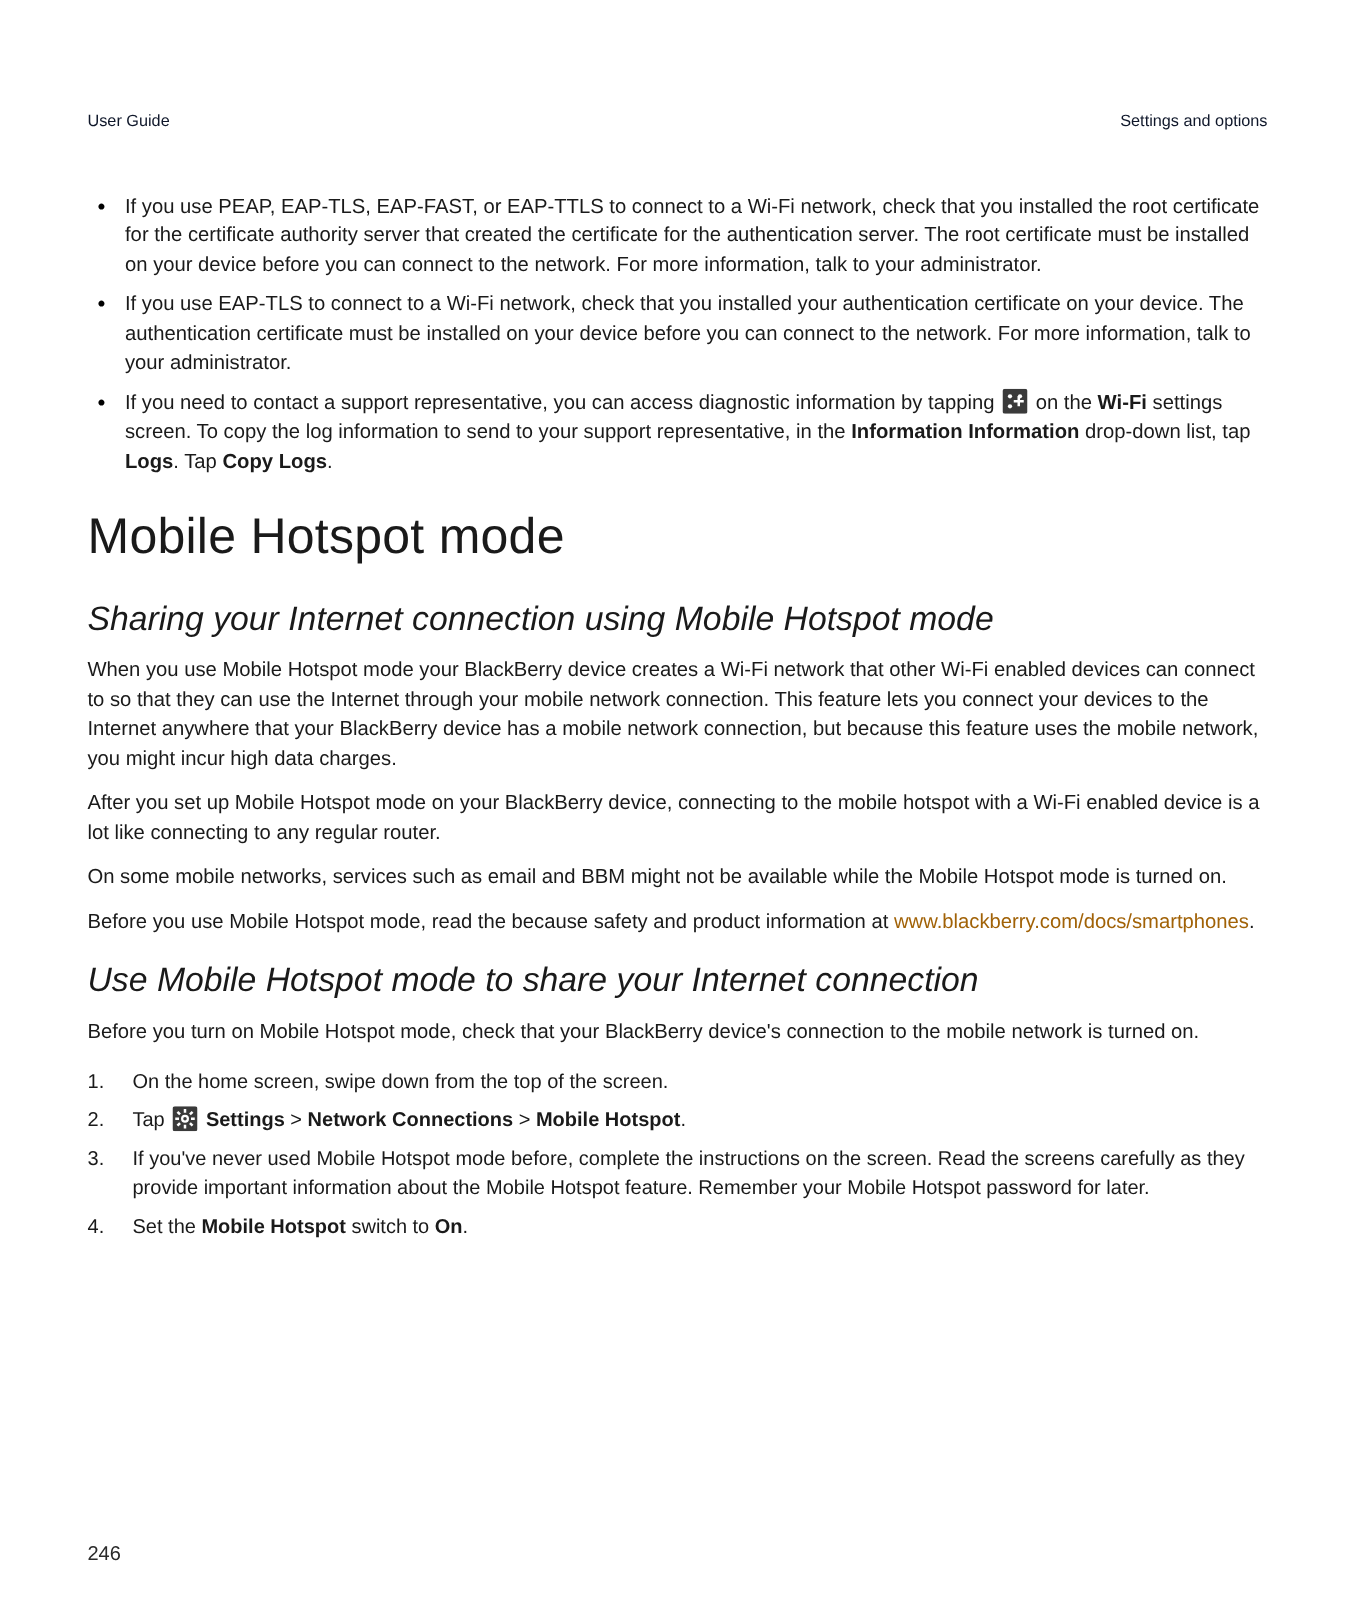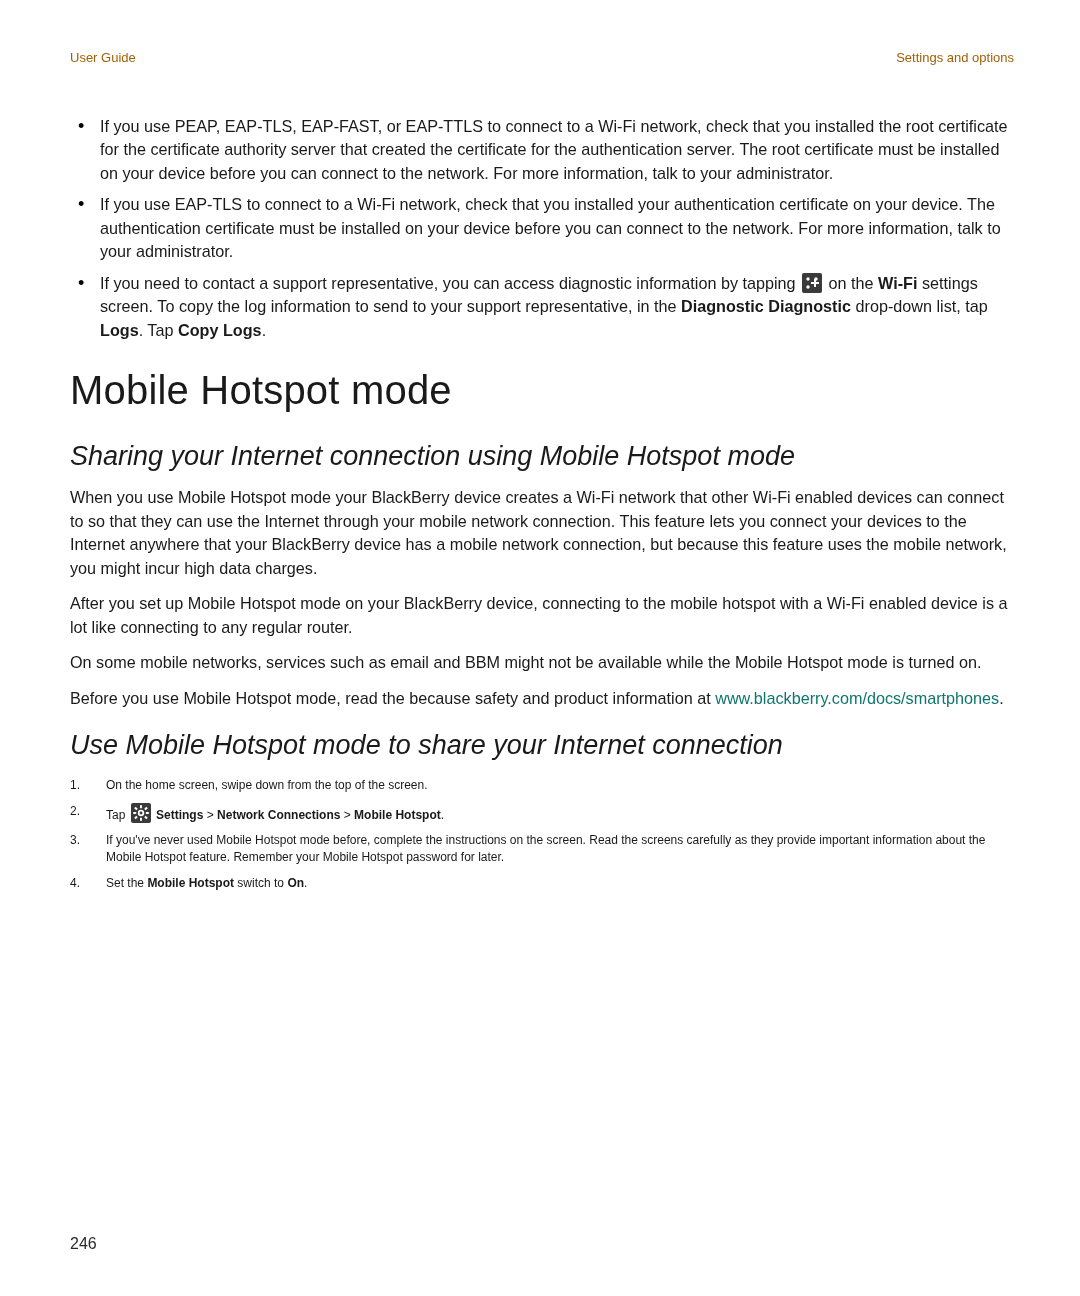--- a/index.html
+++ b/index.html
@@ -17,22 +17,23 @@
     box-sizing: border-box;
     width: 1080px;
     min-height: 1296px;
     padding: 50px 66px 50px 70px;
     position: relative;
   }
   .header-row {
     display: flex;
     justify-content: space-between;
     font-size: 13px;
-    color: #a16207;
+    color: #0f172a;
     margin-bottom: 50px;
+    margin-top: 39px;
   }
   ul.bullets {
     list-style: none;
     padding: 0;
     margin: 0 0 26px 0;
   }
   ul.bullets > li {
     position: relative;
     padding-left: 30px;
     margin: 0 0 8px 0;
@@ -69,38 +70,38 @@
     list-style: none;
     counter-reset: step;
     padding: 0;
     margin: 16px 0 0 0;
   }
   ol.steps > li {
     counter-increment: step;
     position: relative;
     padding-left: 36px;
     margin-bottom: 8px;
-    font-size: 12px;
+    font-size: 16px;
     line-height: 1.45;
   }
   ol.steps > li::before {
     content: counter(step) ".";
     position: absolute;
     left: 0;
     top: 0;
   }
   .page-number {
     position: absolute;
     left: 70px;
     bottom: 43px;
     font-size: 16px;
     color: #2a2a2a;
   }
   a.link {
-    color: #0f766e;
+    color: #a16207;
     text-decoration: none;
   }
   b { font-weight: 700; }
   .icon-inline {
     display: inline-block;
     vertical-align: -4px;
     width: 20px;
     height: 20px;
     margin: 0 2px;
   }
@@ -118,36 +119,37 @@
   <ul class="bullets">
     <li>If you use PEAP, EAP-TLS, EAP-FAST, or EAP-TTLS to connect to a Wi-Fi network, check that you installed the root certificate for the certificate authority server that created the certificate for the authentication server. The root certificate must be installed on your device before you can connect to the network. For more information, talk to your administrator.</li>
     <li>If you use EAP-TLS to connect to a Wi-Fi network, check that you installed your authentication certificate on your device. The authentication certificate must be installed on your device before you can connect to the network. For more information, talk to your administrator.</li>
     <li>If you need to contact a support representative, you can access diagnostic information by tapping <svg class="icon-inline" viewBox="0 0 20 20">
           <rect x="0" y="0" width="20" height="20" rx="2" fill="#3a3a3a"></rect>
           <circle cx="6" cy="6" r="1.7" fill="#fff"></circle>
           <circle cx="6" cy="14" r="1.7" fill="#fff"></circle>
           <circle cx="14" cy="6" r="1.7" fill="#fff"></circle>
           <rect x="9" y="9" width="8" height="2" fill="#fff"></rect>
           <rect x="12" y="6" width="2" height="8" fill="#fff"></rect>
-        </svg> on the <b>Wi-Fi</b> settings screen. To copy the log information to send to your support representative, in the <b>Diagnostic Diagnostic</b> drop-down list, tap <b>Logs</b>. Tap <b>Copy Logs</b>.</li>
+        </svg> on the <b>Wi-Fi</b> settings screen. To copy the log information to send to your support representative, in the <b>Information Information</b> drop-down list, tap <b>Logs</b>. Tap <b>Copy Logs</b>.</li>
   </ul>
 
   <h1 class="title">Mobile Hotspot mode</h1>
 
   <h2 class="subheading">Sharing your Internet connection using Mobile Hotspot mode</h2>
 
   <p class="body">When you use Mobile Hotspot mode your BlackBerry device creates a Wi-Fi network that other Wi-Fi enabled devices can connect to so that they can use the Internet through your mobile network connection. This feature lets you connect your devices to the Internet anywhere that your BlackBerry device has a mobile network connection, but because this feature uses the mobile network, you might incur high data charges.</p>
   <p class="body">After you set up Mobile Hotspot mode on your BlackBerry device, connecting to the mobile hotspot with a Wi-Fi enabled device is a lot like connecting to any regular router.</p>
   <p class="body">On some mobile networks, services such as email and BBM might not be available while the Mobile Hotspot mode is turned on.</p>
   <p class="body">
     <span>Before you use Mobile Hotspot mode, read the because safety and product information at </span><a href="#" class="link">www.blackberry.com/docs/smartphones</a><span>.</span>
   </p>
 
   <h2 class="subheading">Use Mobile Hotspot mode to share your Internet connection</h2>
 
+  <p class="body">Before you turn on Mobile Hotspot mode, check that your BlackBerry device's connection to the mobile network is turned on.</p>
 
   <ol class="steps">
     <li>On the home screen, swipe down from the top of the screen.</li>
     <li>Tap <svg class="icon-inline" viewBox="0 0 20 20">
           <rect x="0" y="0" width="20" height="20" rx="2" fill="#3a3a3a"></rect>
           <g fill="#fff">
             <circle cx="10" cy="10" r="3.2"></circle>
             <rect x="9" y="2.2" width="2" height="3"></rect>
             <rect x="9" y="14.8" width="2" height="3"></rect>
             <rect x="2.2" y="9" width="3" height="2"></rect>

